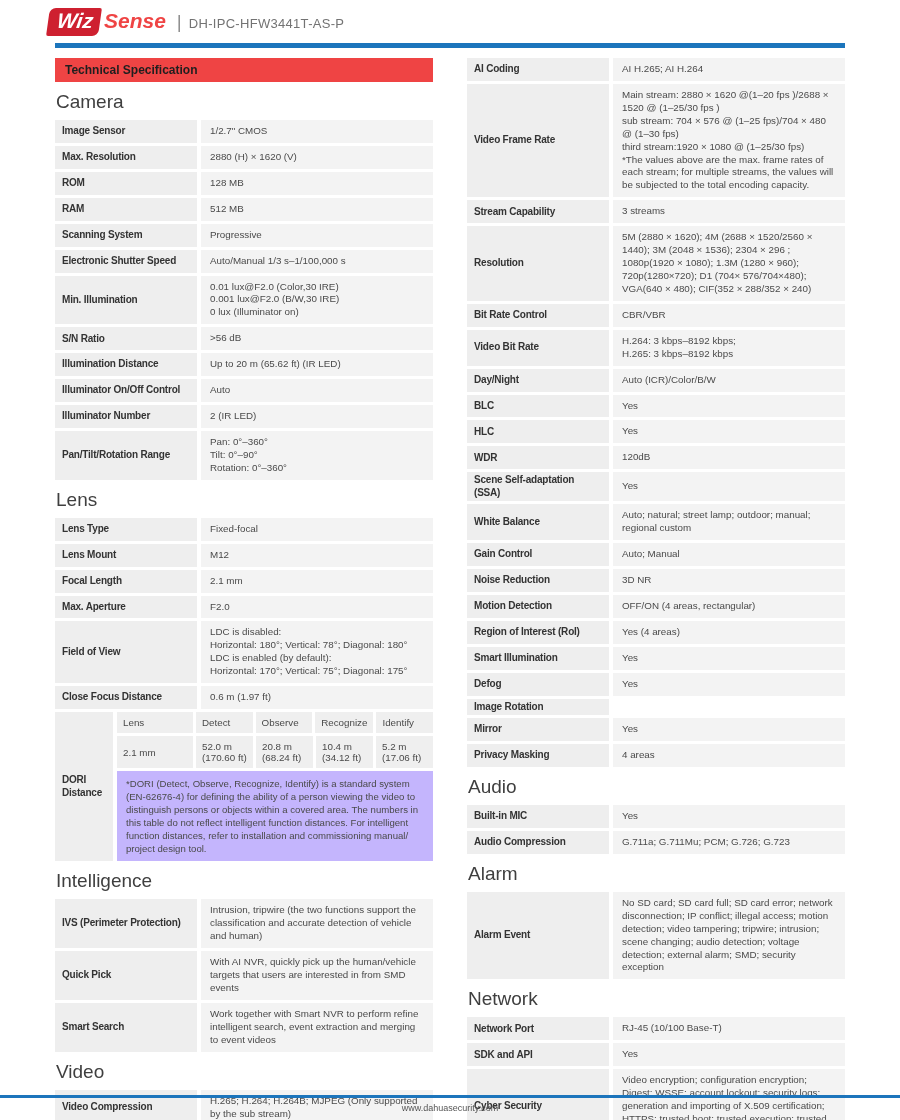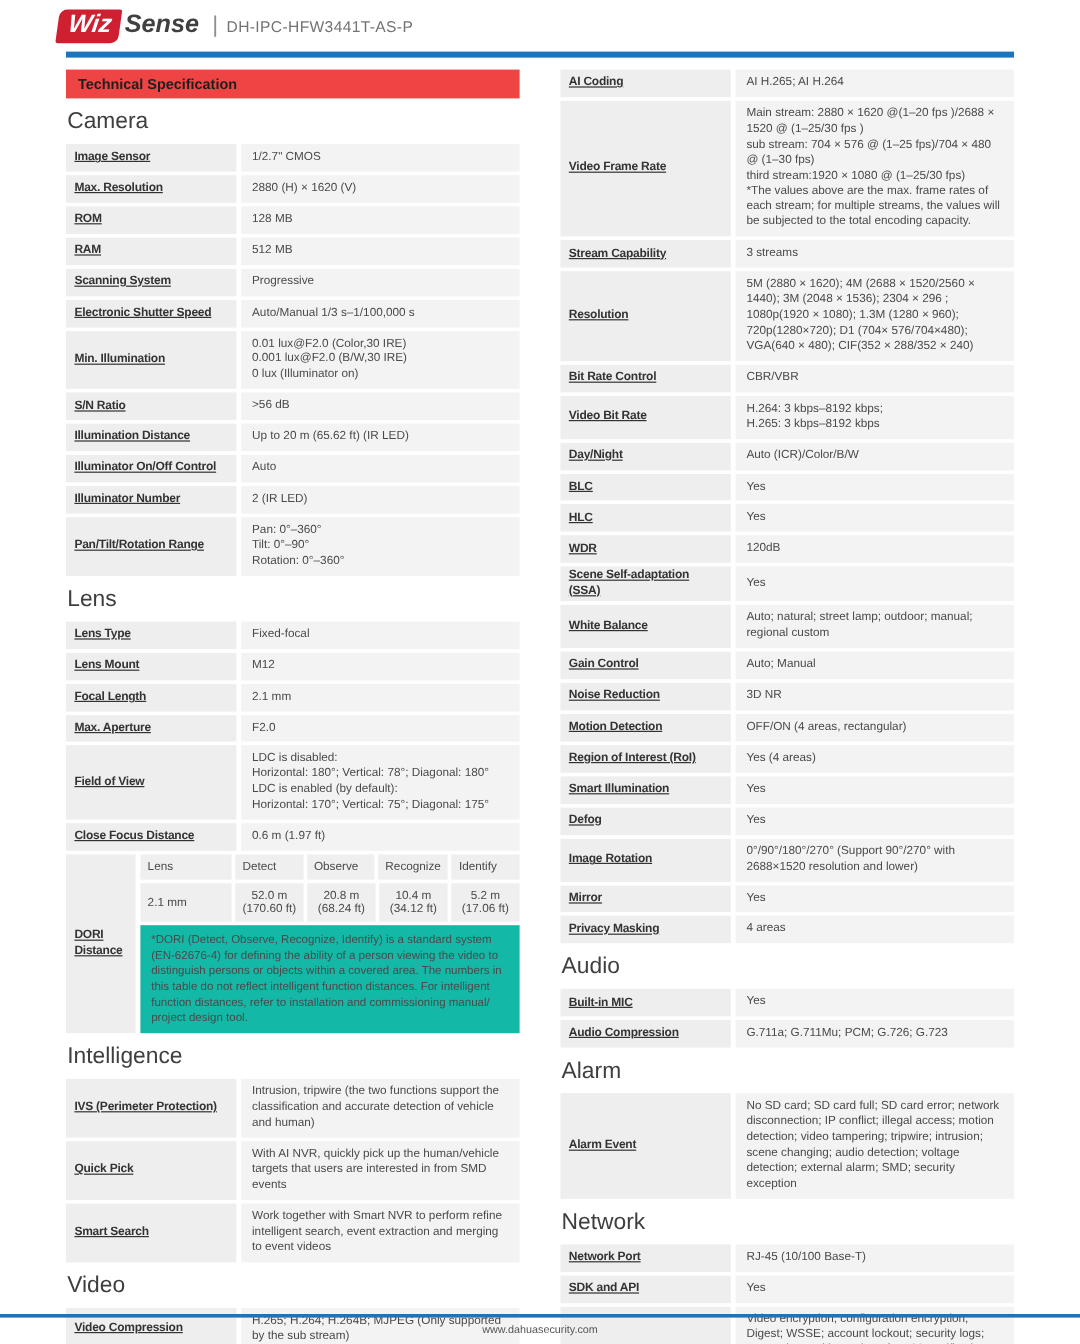--- a/index.html
+++ b/index.html
@@ -7,49 +7,49 @@
     width:900px;height:1120px;background:#ffffff;position:relative;overflow:hidden;
     font-family:"Liberation Sans",sans-serif;color:#444;
   }
   .page{padding:6px 55px 0}
   
   .brand-row{display:flex;align-items:baseline;margin-left:-7px;padding-top:2px}
   .brand-badge{
     display:inline-block;background:#ce2030;color:#fff;font-style:italic;font-weight:bold;
     font-size:21px;padding:1px 7px 3px 9px;transform:skew(-8deg);border-radius:6px 2px 6px 2px;
   }
-  .brand-sense{font-style:italic;font-weight:bold;font-size:21px;color:#404040;margin-left:4px}
+  .brand-sense{font-style:italic;font-weight:bold;font-size:21px;color:#ef4444;margin-left:4px}
   .brand-sep{color:#8f8f8f;font-size:19px;margin:0 7px 0 11px;font-weight:300}
   .brand-model{font-size:13px;color:#737373;letter-spacing:.3px}
   .header-rule{height:5px;background:#1c75bc;margin-top:7px}
   
   .columns{display:flex;gap:34px;margin-top:10px}
   .col{width:378px}
   .spec-bar{background:#ef4444;color:#1f1f1f;font-weight:bold;font-size:12px;padding:5px 10px;margin-bottom:8px}
   .section-title{font-size:19px;color:#3f3f3f;margin:9px 0 7px 1px;font-weight:400}
   .spec-row{display:flex;gap:4px;margin-bottom:3px}
   .spec-label{
     flex:0 0 142px;background:#eeeeee;display:flex;align-items:center;
     padding:2px 7px;font-weight:bold;font-size:10px;letter-spacing:-.2px;color:#333;
-    line-height:1.25;box-sizing:border-box;text-decoration:underline;
+    line-height:1.25;box-sizing:border-box;
   }
   .spec-value{
     flex:1;background:#f3f3f3;display:flex;align-items:center;
     padding:5px 9px;font-size:9.8px;color:#4a4a4a;line-height:1.32;
     white-space:pre-line;box-sizing:border-box;
   }
   
   .dori-label{flex:0 0 58px}
   .dori-body{flex:1;display:flex;flex-direction:column;gap:3px;min-width:0}
   .dori-hrow,.dori-drow{display:flex;gap:3px}
   .dori-cell{background:#efefef;font-size:9.8px;padding:5px 6px;box-sizing:border-box;color:#4a4a4a;flex:1}
   .dori-hrow .dori-cell:first-child,.dori-drow .dori-cell:first-child{flex:0 0 76px}
-  .dori-drow .dori-cell{text-align:center;white-space:pre-line}
+  .dori-drow .dori-cell{text-align:left;white-space:pre-line}
   .dori-drow .dori-cell:first-child{text-align:left;display:flex;align-items:center}
-  .dori-note{background:#14b8a6;font-size:9.6px;line-height:1.36;padding:6px 9px;color:#4a4a4a}
+  .dori-note{background:#c4b5fd;font-size:9.6px;line-height:1.36;padding:6px 9px;color:#4a4a4a}
   
   .footer-rule{position:absolute;left:0;right:0;bottom:22px;height:3px;background:#1c75bc}
   .footer-url{position:absolute;left:0;right:0;bottom:7px;text-align:center;font-size:9px;color:#555}
 </style>
 </head>
 <body>
 
 <div class="page">
   <div class="brand-row">
     <span class="brand-badge">Wiz</span>
@@ -262,21 +262,20 @@
         <div class="spec-row">
           <div class="spec-label">Smart Illumination</div>
           <div class="spec-value">Yes</div>
         </div>
         <div class="spec-row">
           <div class="spec-label">Defog</div>
           <div class="spec-value">Yes</div>
         </div>
         <div class="spec-row">
           <div class="spec-label">Image Rotation</div>
-          <div class="spec-value">0°/90°/180°/270° (Support 90°/270° with 2688×1520 resolution and lower)</div>
         </div>
         <div class="spec-row">
           <div class="spec-label">Mirror</div>
           <div class="spec-value">Yes</div>
         </div>
         <div class="spec-row">
           <div class="spec-label">Privacy Masking</div>
           <div class="spec-value">4 areas</div>
         </div>
         <div class="section-title">Audio</div>

